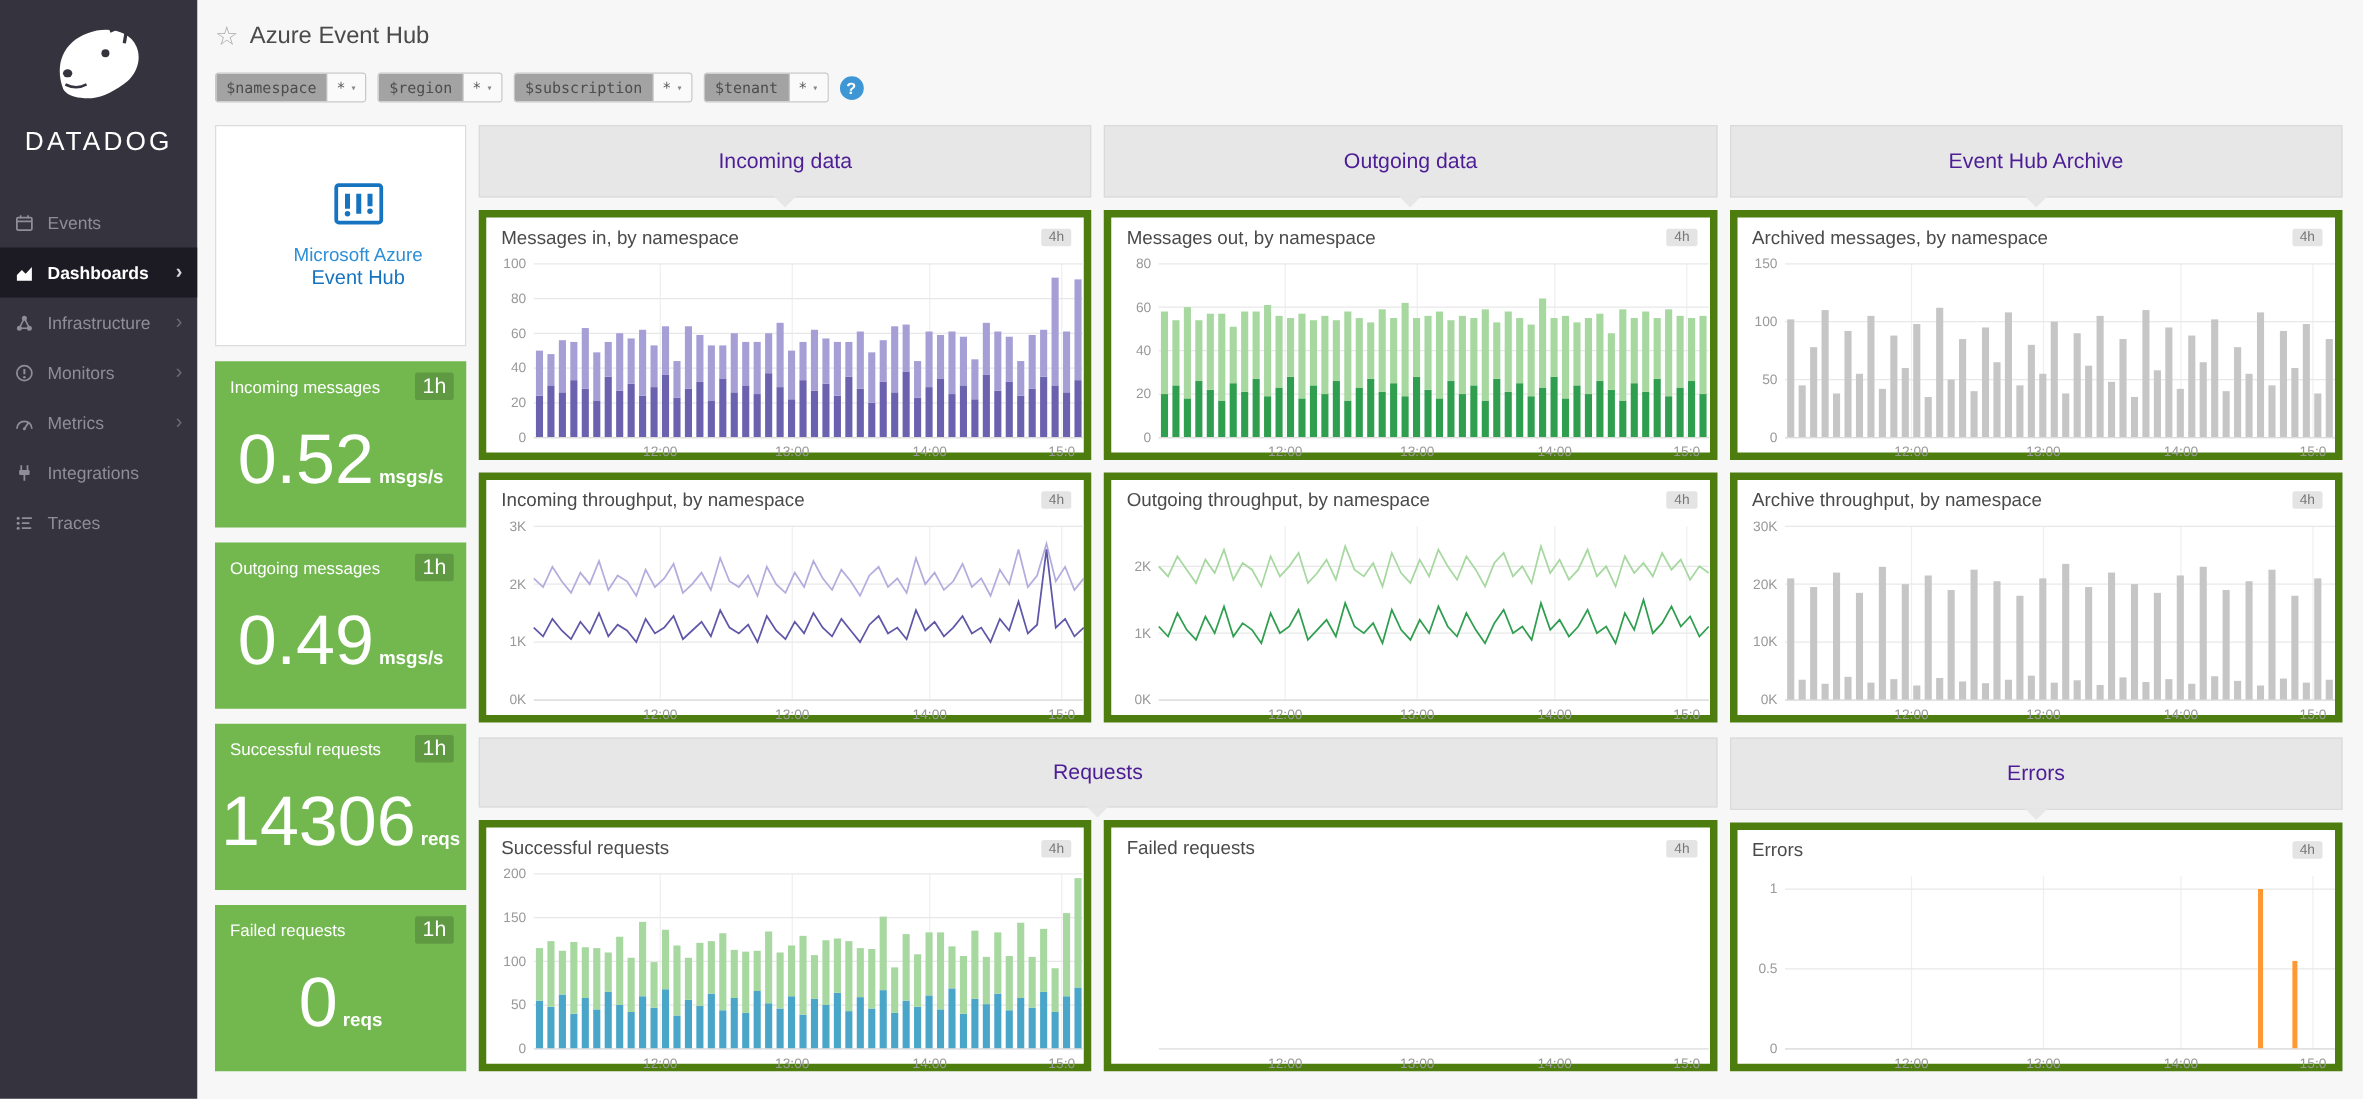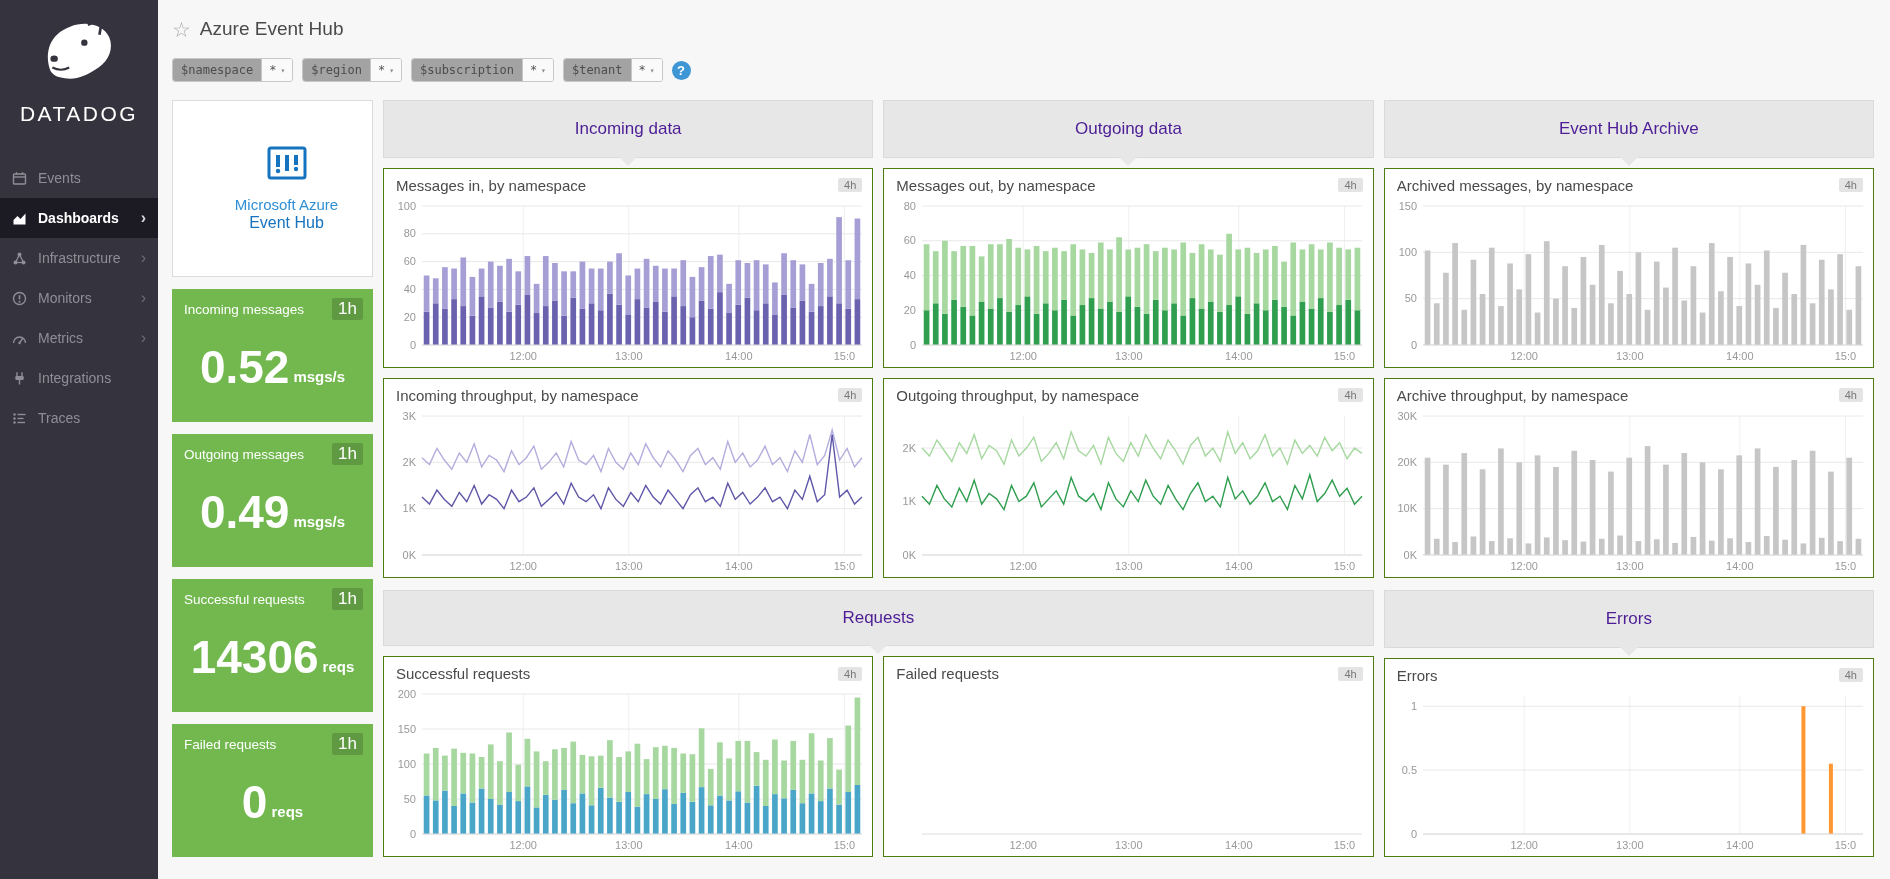--- a/index.html
+++ b/index.html
@@ -49,36 +49,36 @@
   .leftcol { grid-row:1 / span 2; display:flex; flex-direction:column; gap:12px; }
   .logo-card { background:#fff; border:1px solid #dcdcdc; height:177px;
     display:flex; flex-direction:column; align-items:center; justify-content:center; gap:10px;padding-left:28px; }
   .azure-line1 { color:#2e8fd5; font-size:15px; }
   .azure-line2 { color:#1673bf; font-size:16px; font-weight:normal; margin-top:1px; }
   .qv { background:#72b84f; color:#fff; height:133px; display:flex; flex-direction:column; }
   .qv-top { display:flex; justify-content:space-between; align-items:center; padding:9px 10px 0 12px; }
   .qv-label { font-size:13.5px; }
   .qv-badge { background:rgba(0,0,0,0.16); font-size:17px; padding:1px 6px; border-radius:2px; }
   .qv-body { flex:1; display:flex; align-items:center; justify-content:center; padding-bottom:8px; }
-  .qv-num { font-size:46px; font-weight:bold; line-height:1; }
+  .qv-num { font-size:56px; font-weight:normal; line-height:1; }
   .qv-unit { font-size:15px; font-weight:bold; margin-left:4px; align-self:flex-end; padding-bottom:5px; }
   .qv-body-inner { display:flex; align-items:baseline; }
 
   
   .group { display:flex; flex-direction:column; gap:10px; }
   .group-requests { grid-column:2 / span 2; }
   .group-band { position:relative; height:58px; background:#e7e7e7; border:1px solid #dadada;
     display:flex; align-items:center; justify-content:center; cursor:pointer; }
   .group-title { font-size:17px; color:#4c1d95; }
   .group-notch { position:absolute; top:100%; left:50%; margin-left:-9px; width:0; height:0;
     border-left:9px solid transparent; border-right:9px solid transparent;
     border-top:9px solid #e7e7e7; }
   .chart-row { display:flex; gap:10px; }
   .chart-row .chart { flex:1; }
-  .chart { background:#fff; border:1px solid #4d7c0f; height:201px;
+  .chart { background:#fff; border:6px solid #4d7c0f; height:201px;
     display:flex; flex-direction:column; }
   .chart-head { display:flex; justify-content:space-between; align-items:center;
     padding:8px 10px 2px 12px; }
   .chart-title { font-size:15px; color:#4a4a4a; }
   .tf-badge { background:#e4e4e4; color:#777; font-size:11px; padding:1px 6px; border-radius:2px; }
   .chart-plot { flex:1; position:relative; cursor:crosshair; }
   .chart-plot svg { position:absolute; left:0; top:0; }
   .chart-plot text { font-family:"Liberation Sans", sans-serif; }
 </style>
 </head>

